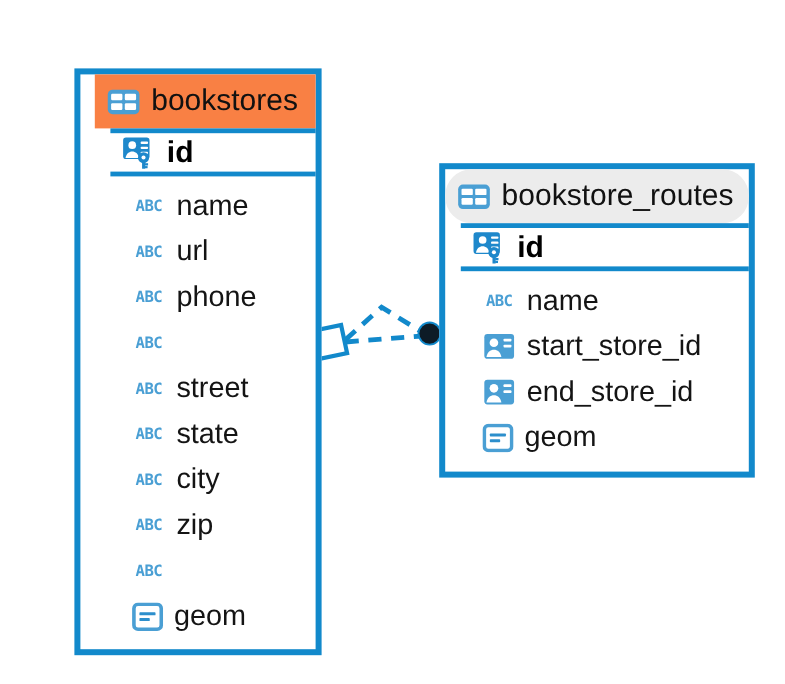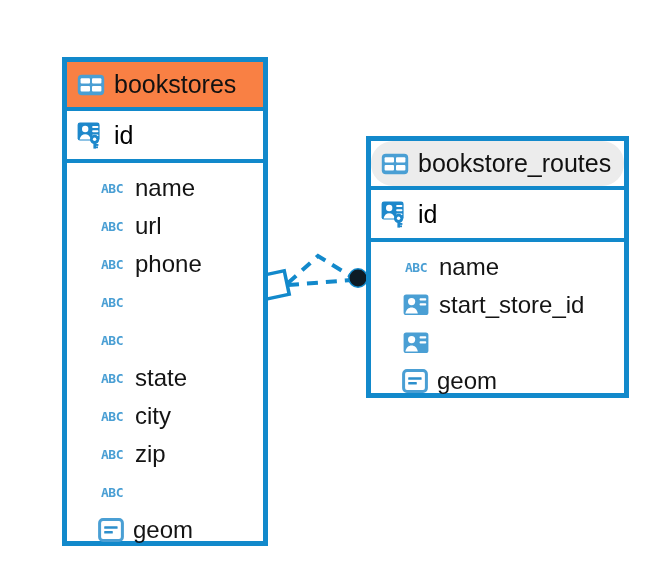--- a/index.html
+++ b/index.html
@@ -42,27 +42,28 @@
   }
   .entity-header.accent { background: #f98044; }
   .entity-header.plain  { background: #ececec; border-radius: 22px; }
 
   .pk-row {
     box-sizing: border-box;
     display: flex;
     align-items: center;
     gap: 9px;
     padding: 0 10px;
-    height: 56px;
+    height: 40px;
     border-top: 4px solid #1289cb;
     border-bottom: 4px solid #1289cb;
     font-size: 25px;
-    font-weight: normal;
+    font-weight: bold;
     color: #000000;
     white-space: nowrap;
+    margin-left: 13px;
   }
 
   .field-list {
     padding: 6px 0 4px 0;
   }
   .field-row {
     box-sizing: border-box;
     display: flex;
     align-items: center;
     gap: 9px;
@@ -112,21 +113,21 @@
     <path d="M 288 285 L 352 280" fill="none" stroke="#1289cb" stroke-width="4" stroke-dasharray="11 8" stroke-linecap="butt"></path>
 
     <g transform="translate(275,285) rotate(-12)">
       <rect x="-12" y="-12" width="24" height="24" fill="#ffffff" stroke="#1289cb" stroke-width="3.5"></rect>
     </g>
 
     <circle cx="358" cy="278" r="10" fill="#1289cb"></circle>
     <circle cx="358" cy="278" r="8.5" fill="#0d1b26"></circle>
   </svg>
 
-  <div class="entity" style="left:62px; top:57px; width:206px; height:489px;">
+  <div class="entity" style="left:62px; top:57px; width:206px; height:489px;padding-left:12px;">
 
     <div class="entity-header accent">
       <span class="icon icon-table">
         <svg viewBox="0 0 28 22" width="28" height="22">
           <rect x="0.8" y="0.8" width="26.4" height="20.4" rx="4" fill="#4a9fd4"></rect>
           <rect x="3.6" y="4.2" width="9.4" height="5.4" rx="1" fill="#ffffff"></rect>
           <rect x="15" y="4.2" width="9.4" height="5.4" rx="1" fill="#ffffff"></rect>
           <rect x="3.6" y="12" width="9.4" height="5.6" rx="1" fill="#ffffff"></rect>
           <rect x="15" y="12" width="9.4" height="5.6" rx="1" fill="#ffffff"></rect>
         </svg>
@@ -181,20 +182,21 @@
       <div class="field-row">
         <span class="icon icon-abc">
             <span class="abc-text">ABC</span>
           </span>
       </div>
 
       <div class="field-row">
         <span class="icon icon-abc">
             <span class="abc-text">ABC</span>
           </span>
+        <span>street</span>
       </div>
 
       <div class="field-row">
         <span class="icon icon-abc">
             <span class="abc-text">ABC</span>
           </span>
         <span>state</span>
       </div>
 
       <div class="field-row">
@@ -292,20 +294,21 @@
       <div class="field-row">
         <span class="icon icon-fk">
           <svg viewBox="0 0 26 24" width="26" height="24">
             <rect x="0.6" y="1.4" width="24.8" height="20.6" rx="2.6" fill="#4a9fd4"></rect>
             <circle cx="8.6" cy="8.6" r="3.6" fill="#ffffff"></circle>
             <path d="M2.4 20.4c0.7-4 3.2-6 6.2-6s5.5 2 6.2 6z" fill="#ffffff"></path>
             <rect x="16.6" y="5.2" width="6.6" height="2.4" rx="0.8" fill="#ffffff"></rect>
             <rect x="16.6" y="10.2" width="6.6" height="2.4" rx="0.8" fill="#ffffff"></rect>
           </svg>
         </span>
+        <span>end_store_id</span>
       </div>
 
       <div class="field-row">
         <span class="icon icon-geom">
           <svg viewBox="0 0 26 24" width="26" height="24">
             <rect x="1.6" y="1.6" width="22.8" height="20.8" rx="3.4" fill="#ffffff" stroke="#4a9fd4" stroke-width="3"></rect>
             <rect x="6.2" y="8.2" width="13.4" height="2.6" rx="0.6" fill="#2d8fcc"></rect>
             <rect x="6.2" y="13" width="8.6" height="2.6" rx="0.6" fill="#2d8fcc"></rect>
           </svg>
         </span>

